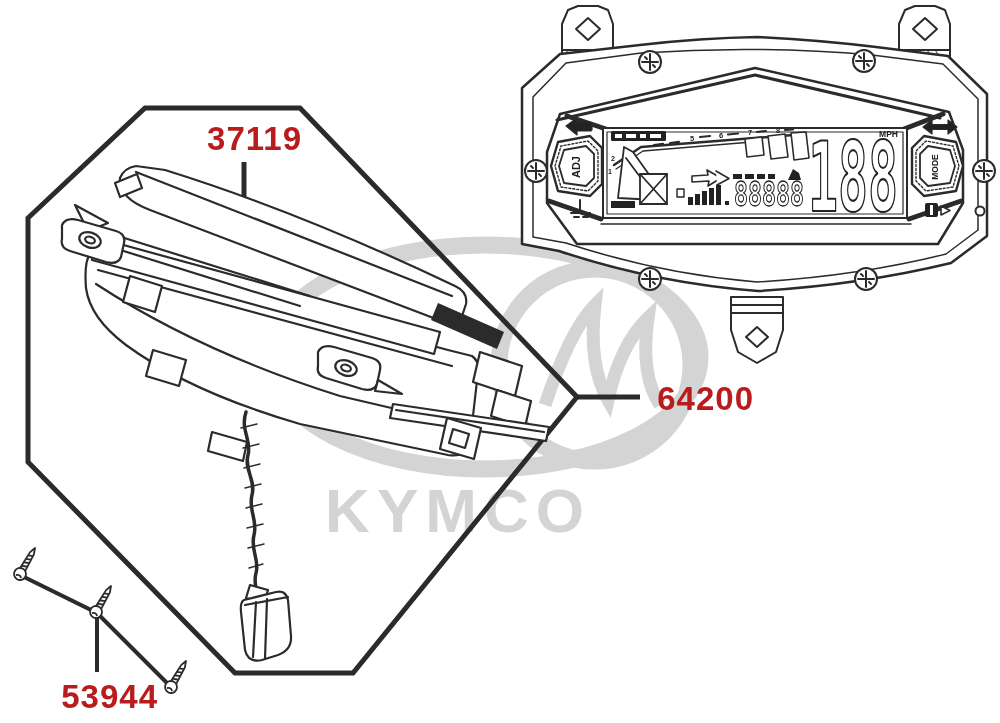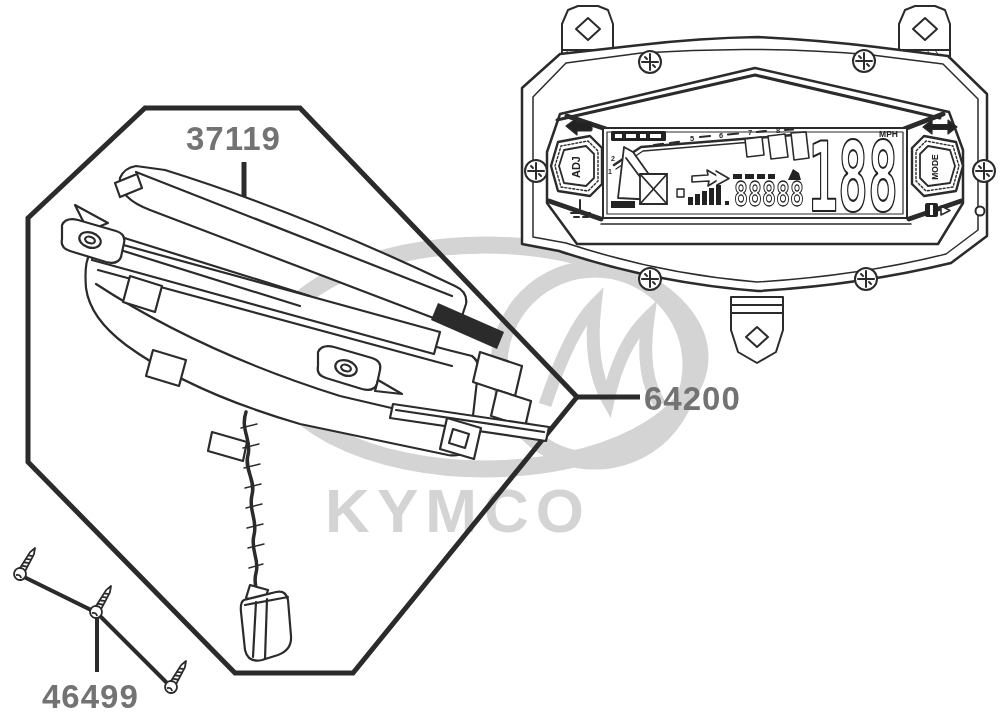--- a/index.html
+++ b/index.html
@@ -1,20 +1,20 @@
 <!DOCTYPE html>
 <html><head>
 <meta charset="utf-8">
 <style>
   html,body{margin:0;padding:0;background:#ffffff;}
   .stage{position:relative;width:1000px;height:723px;background:#ffffff;overflow:hidden;
          font-family:"Liberation Sans",sans-serif;}
   .stage svg{position:absolute;left:0;top:0;}
-  .part-label{position:absolute;font:700 33px "Liberation Sans",sans-serif;color:#737373;
-              letter-spacing:1px;text-align:left;white-space:nowrap;}
+  .part-label{position:absolute;font:700 33px "Liberation Sans",sans-serif;color:#b91c1c;
+              letter-spacing:1px;text-align:right;white-space:nowrap;}
   text{font-family:"Liberation Sans",sans-serif;}
   .seg{font-family:"DejaVu Sans Mono",monospace;font-weight:700;}
 </style>
 </head>
 <body>
 
 <div class="stage">
 <svg width="1000" height="723" viewBox="0 0 1000 723">
 
   <g fill="none" stroke="#d4d4d4">
@@ -320,14 +320,14 @@
         <line x1="-5" y1="-5" x2="-3" y2="-3"></line>
             <line x1="5" y1="5" x2="3" y2="3"></line>
       </g>
     </g>
     <circle cx="980" cy="211" r="4.5" stroke-width="2"></circle>
   </g>
 </svg>
 
 <div class="part-label" style="left:186px;top:120px;width:116px;">37119</div>
 <div class="part-label" style="left:644px;top:380px;width:110px;">64200</div>
-<div class="part-label" style="left:42px;top:678px;width:116px;">46499</div>
+<div class="part-label" style="left:42px;top:678px;width:116px;">53944</div>
 </div>
 
 </body></html>

